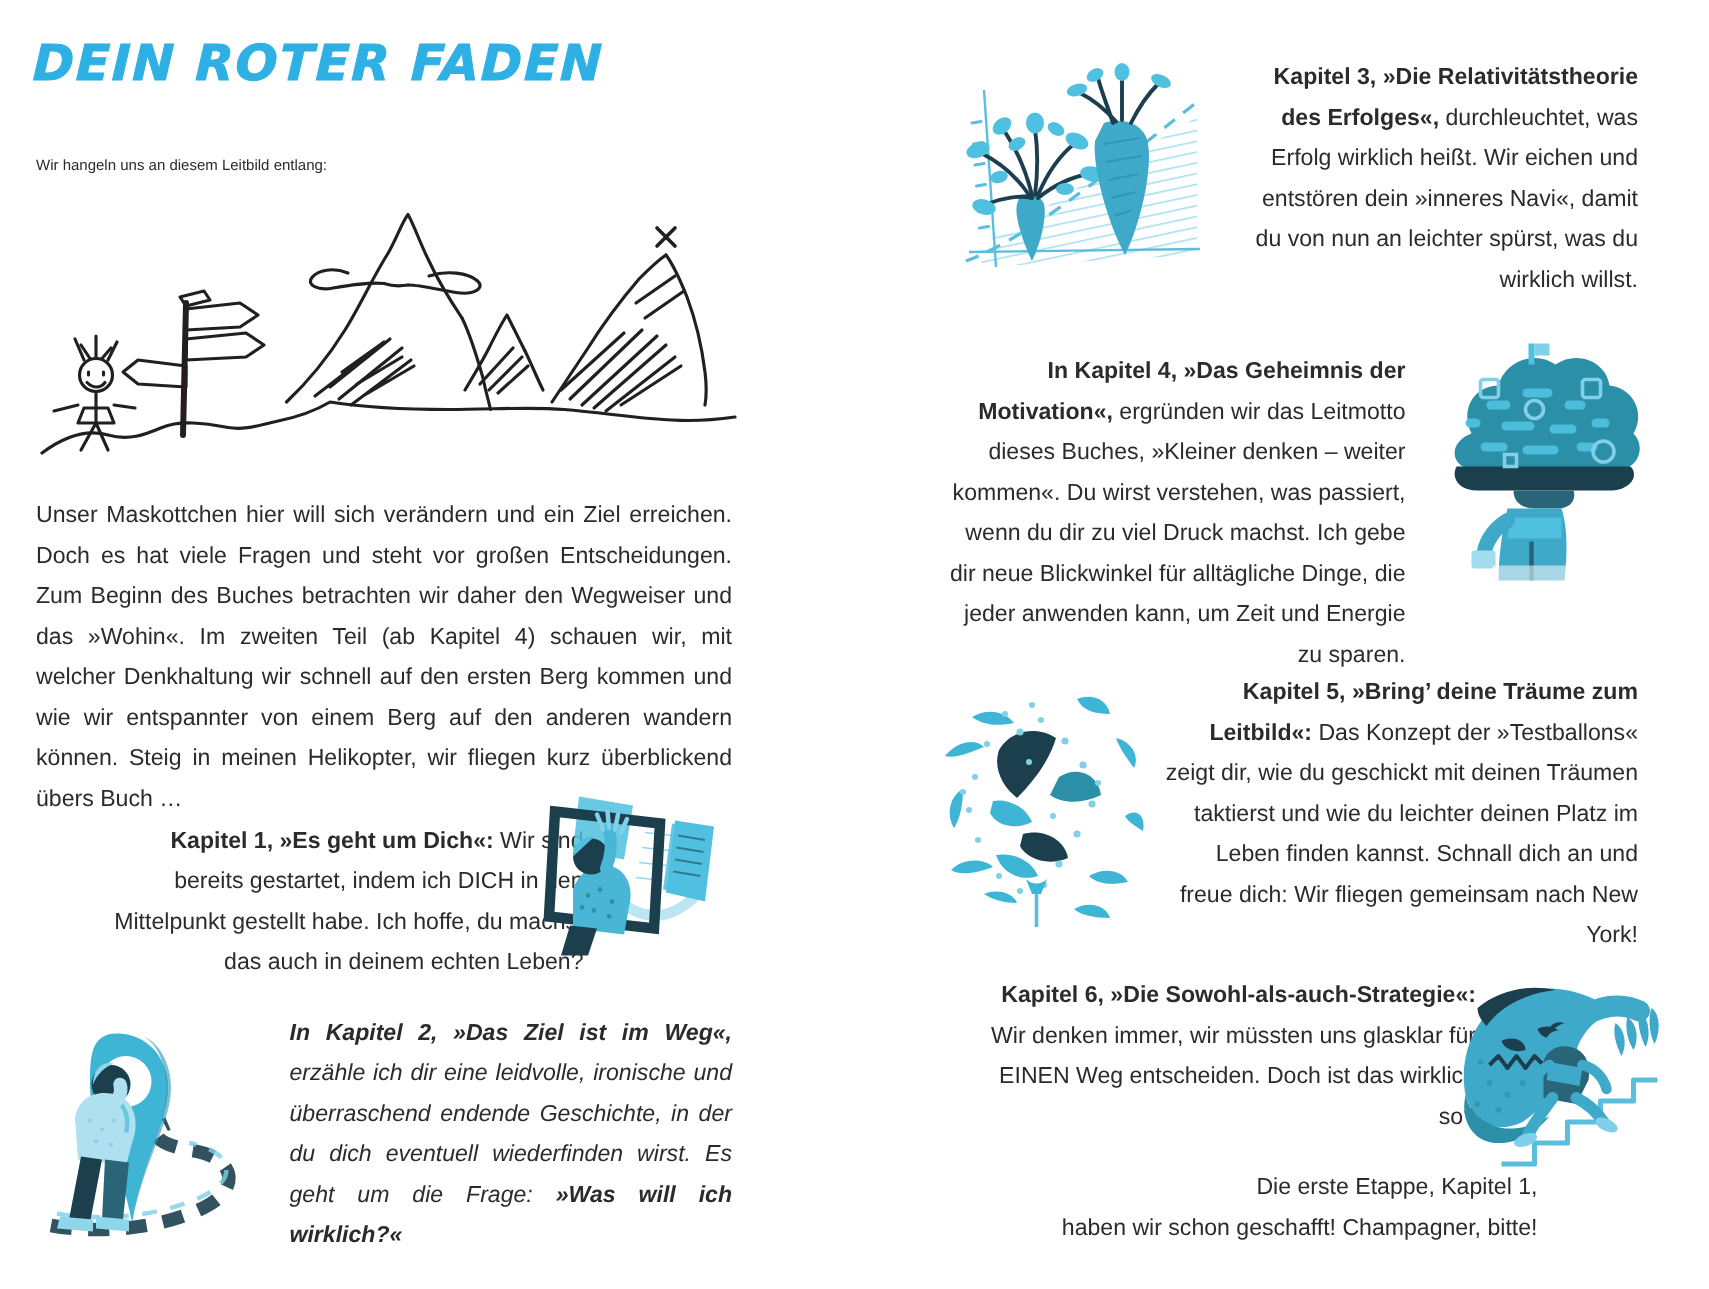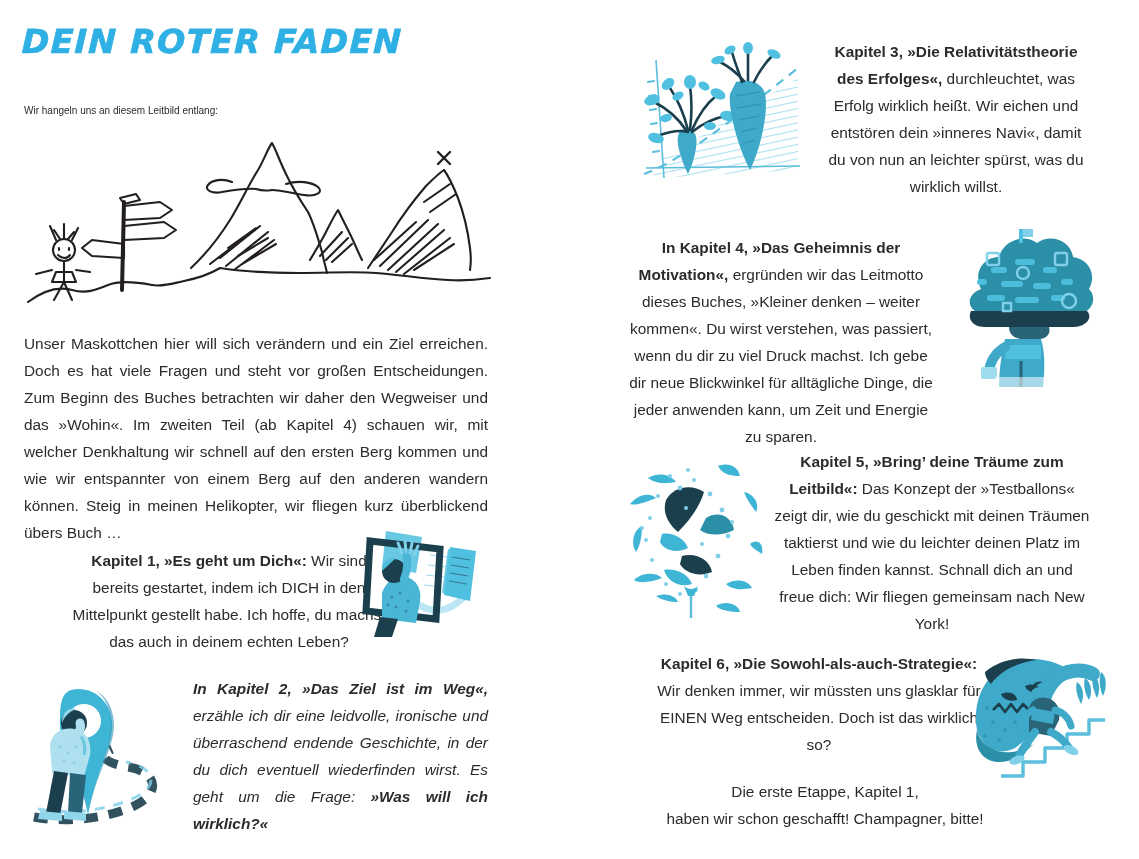--- a/index.html
+++ b/index.html
@@ -39,21 +39,21 @@
   }
 
   
   .body-text {
     font-size: 15.4px;
     line-height: 27px;
     color: #2b2b2b;
     text-align: justify;
     hyphens: auto;
   }
-  .body-text.ragged { text-align: center; }
+  .body-text.ragged { text-align: right; }
   .body-text b { font-weight: 700; }
 
   
   .tb { position: absolute; }
 
   
   #block-intro-para { left: 24px; top: 330px;  width: 464px; }
   #block-kap1       { left: 24px; top: 547px;  width: 320px; margin-left: 45px; }
   #block-kap2       { left: 193px; top: 675px; width: 295px; font-style: italic; }
 

